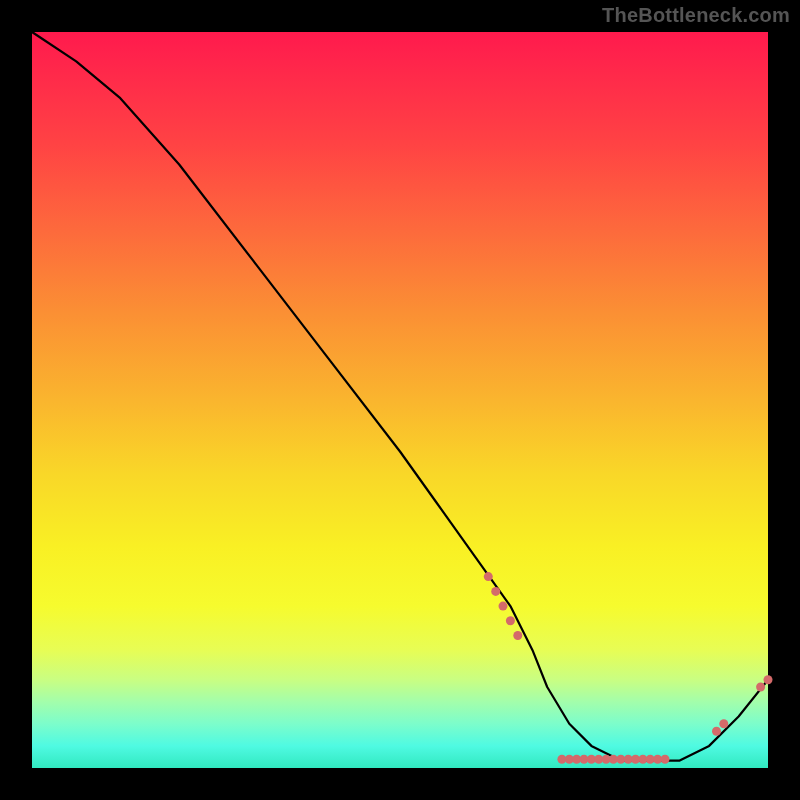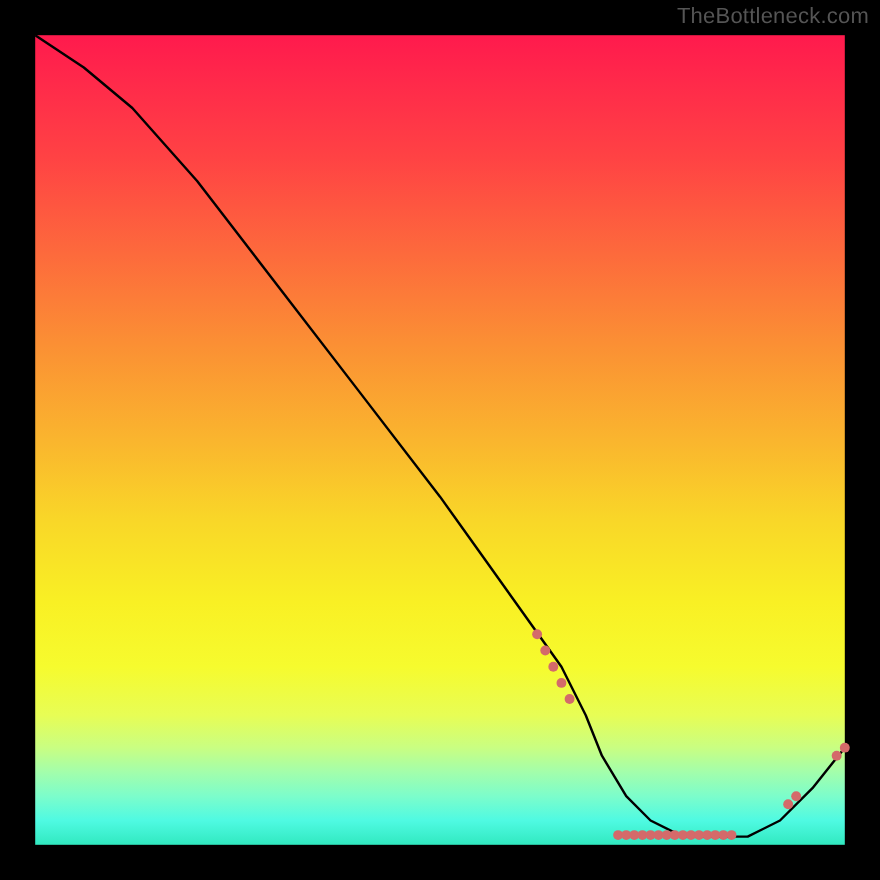--- a/index.html
+++ b/index.html
@@ -16,21 +16,21 @@
     width: 800px;
     height: 800px;
     background: #000;
   }
   .watermark {
     position: absolute;
     top: 4px;
     right: 10px;
     color: #555;
     font-size: 20px;
-    font-weight: 400;
+    font-weight: 700;
     letter-spacing: 0.2px;
     user-select: none;
   }
   .plot {
     position: absolute;
     left: 32px;
     top: 32px;
     width: 736px;
     height: 736px;
     background: linear-gradient(to bottom,

